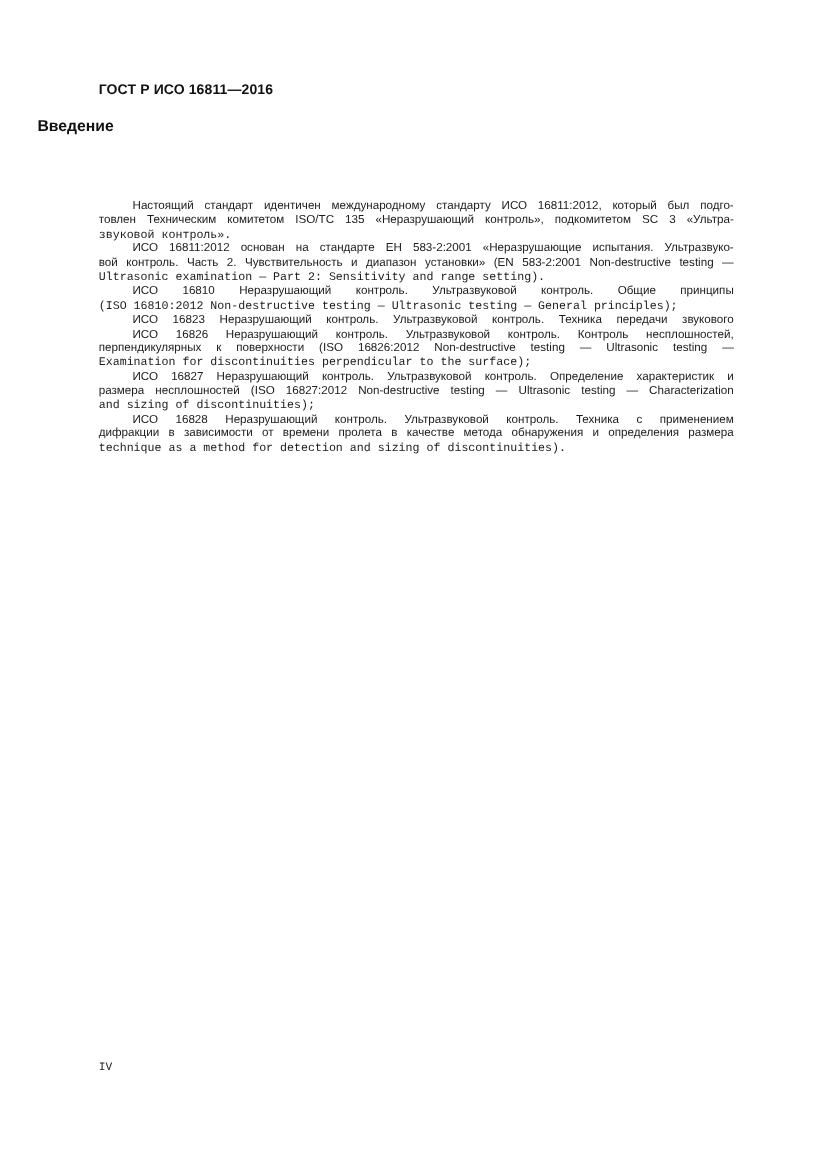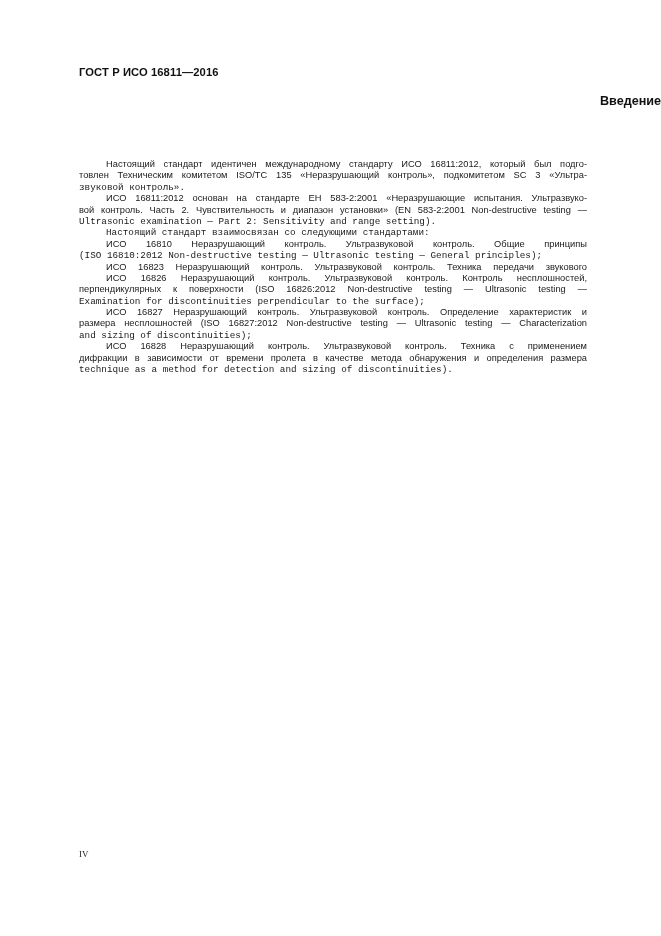--- a/index.html
+++ b/index.html
@@ -1,45 +1,42 @@
 <!DOCTYPE html>
 <html><head>
   <meta charset="utf-8">
   <style>
     html, body { margin: 0; padding: 0; background: #ffffff; }
     body { width: 661px; height: 936px; position: relative; overflow: hidden; }
     .page { position: absolute; left: 0; top: 0; width: 661px; height: 744px; background: #ffffff; color: #1a1a1a; }
     .header { position: absolute; left: 79px; top: 66px; font-family: "Liberation Sans", sans-serif; font-weight: bold; font-size: 11.2px; letter-spacing: 0.1px; color: #111; }
-    .title { position: absolute; left: 0; width: 661px; top: 94px; text-align: right; font-family: "Liberation Sans", sans-serif; font-weight: bold; font-size: 12.6px; color: #111; padding-left: 30px; box-sizing: border-box; }
+    .title { position: absolute; left: 0; width: 661px; top: 94px; text-align: left; font-family: "Liberation Sans", sans-serif; font-weight: bold; font-size: 12.6px; color: #111; padding-left: 30px; box-sizing: border-box; }
     .body { position: absolute; left: 79px; top: 123px; width: 508px; font-family: "Liberation Sans", sans-serif; font-size: 9.3px; line-height: 11.4px; color: #1a1a1a; margin-top: 36px; }
     .line { display: block; white-space: nowrap; text-align: justify; text-align-last: justify; height: 11.4px; }
     .line.last { text-align-last: left; font-family: Liberation Mono, monospace; }
     .line.indent { padding-left: 27px; }
-    .folio { position: absolute; left: 79px; top: 849px; font-family: Liberation Serif, serif; font-size: 9px; color: #222; }
+    .folio { position: absolute; left: 79px; top: 849px; font-family: Liberation Mono, monospace; font-size: 9px; color: #222; }
   </style>
 </head>
 <body>
 
 <div class="page">
   <div class="header">ГОСТ Р ИСО 16811—2016</div>
   <div class="title">Введение</div>
 
   <div class="body">
     <div>
       <span class="line indent">Настоящий стандарт идентичен международному стандарту ИСО 16811:2012, который был подго-</span>
       <span class="line">товлен Техническим комитетом ISO/TC 135 «Неразрушающий контроль», подкомитетом SC 3 «Ультра-</span>
       <span class="line last">звуковой контроль».</span>
     </div>
     <div>
       <span class="line indent">ИСО 16811:2012 основан на стандарте ЕН 583-2:2001 «Неразрушающие испытания. Ультразвуко-</span>
       <span class="line">вой контроль. Часть 2. Чувствительность и диапазон установки» (EN 583-2:2001 Non-destructive testing —</span>
       <span class="line last">Ultrasonic examination — Part 2: Sensitivity and range setting).</span>
-    </div>
-    <div>
-      <span class="line indent last">Настоящий стандарт взаимосвязан со следующими стандартами:</span>
     </div>
     <div>
       <span class="line indent">ИСО 16810 Неразрушающий контроль. Ультразвуковой контроль. Общие принципы</span>
       <span class="line last">(ISO 16810:2012 Non-destructive testing — Ultrasonic testing — General principles);</span>
     </div>
     <div>
       <span class="line indent">ИСО 16823 Неразрушающий контроль. Ультразвуковой контроль. Техника передачи звукового</span>
     </div>
     <div>
       <span class="line indent">ИСО 16826 Неразрушающий контроль. Ультразвуковой контроль. Контроль несплошностей,</span>

